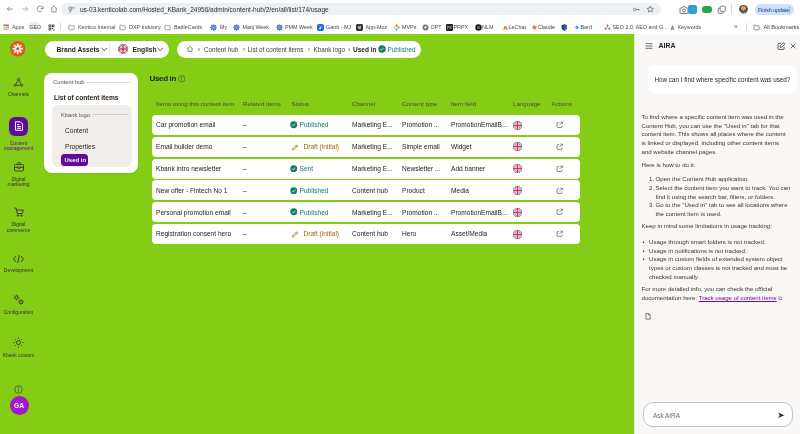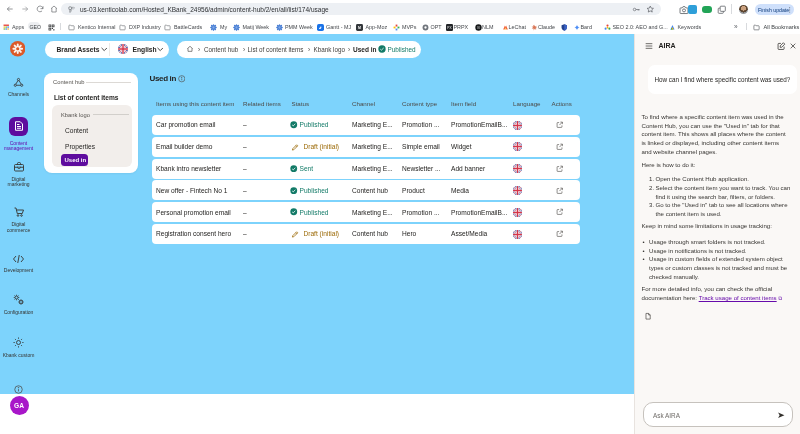--- a/index.html
+++ b/index.html
@@ -6,21 +6,21 @@
   html,body { width:800px; height:434px; overflow:hidden; font-family:"Liberation Sans",sans-serif; background:#fff; }
   #stage { position:relative; width:800px; height:434px; }
   
   #toolbar { position:absolute; left:0; top:0; width:800px; height:18px; background:#ffffff; }
   #addr { position:absolute; left:61px; top:3px; width:600px; height:12px; background:#edf0f4; border-radius:6px; }
   #addrtxt { position:absolute; left:19px; top:2.6px; font-size:6.5px; color:#2d2f32; white-space:nowrap; }
   #bookbar { position:absolute; left:0; top:18px; width:800px; height:16px; background:#ffffff; }
   .bk { position:absolute; top:5.6px; font-size:5.4px; color:#45484c; white-space:nowrap; }
   .bkic { position:absolute; top:5.5px; width:7px; height:7px; }
   
-  #app { position:absolute; left:0; top:34px; width:800px; height:360px; background:#7dd3fc; }
+  #app { position:absolute; left:0; top:34px; width:800px; height:400px; background:#84cc16; }
   .pill { position:absolute; background:#fff; border-radius:8.5px; height:16.5px; top:7px; }
   .crumbtxt { font-size:6.3px; color:#43413e; }
   .sbitem { position:absolute; left:0; width:37px; text-align:center; }
   .sblbl { font-size:5px; color:#353330; line-height:5.8px; }
   #tree { position:absolute; left:44px; top:39px; width:94px; height:100px; background:#fff; border-radius:8px; box-shadow:0 1px 2px rgba(0,0,0,0.05); }
   #subtree { position:absolute; left:8px; top:32px; width:80px; height:62px; background:#f2eeeb; border-radius:6px; }
   .th { position:absolute; top:0; font-size:6.2px; color:#4c4a47; white-space:nowrap; }
   .row { position:absolute; left:152px; width:428px; height:20px; background:#fff; border-radius:4px; }
   .cell { position:absolute; top:6.4px; font-size:6.6px; color:#1d1c1a; white-space:nowrap; }
   .teal { color:#127a67; }

